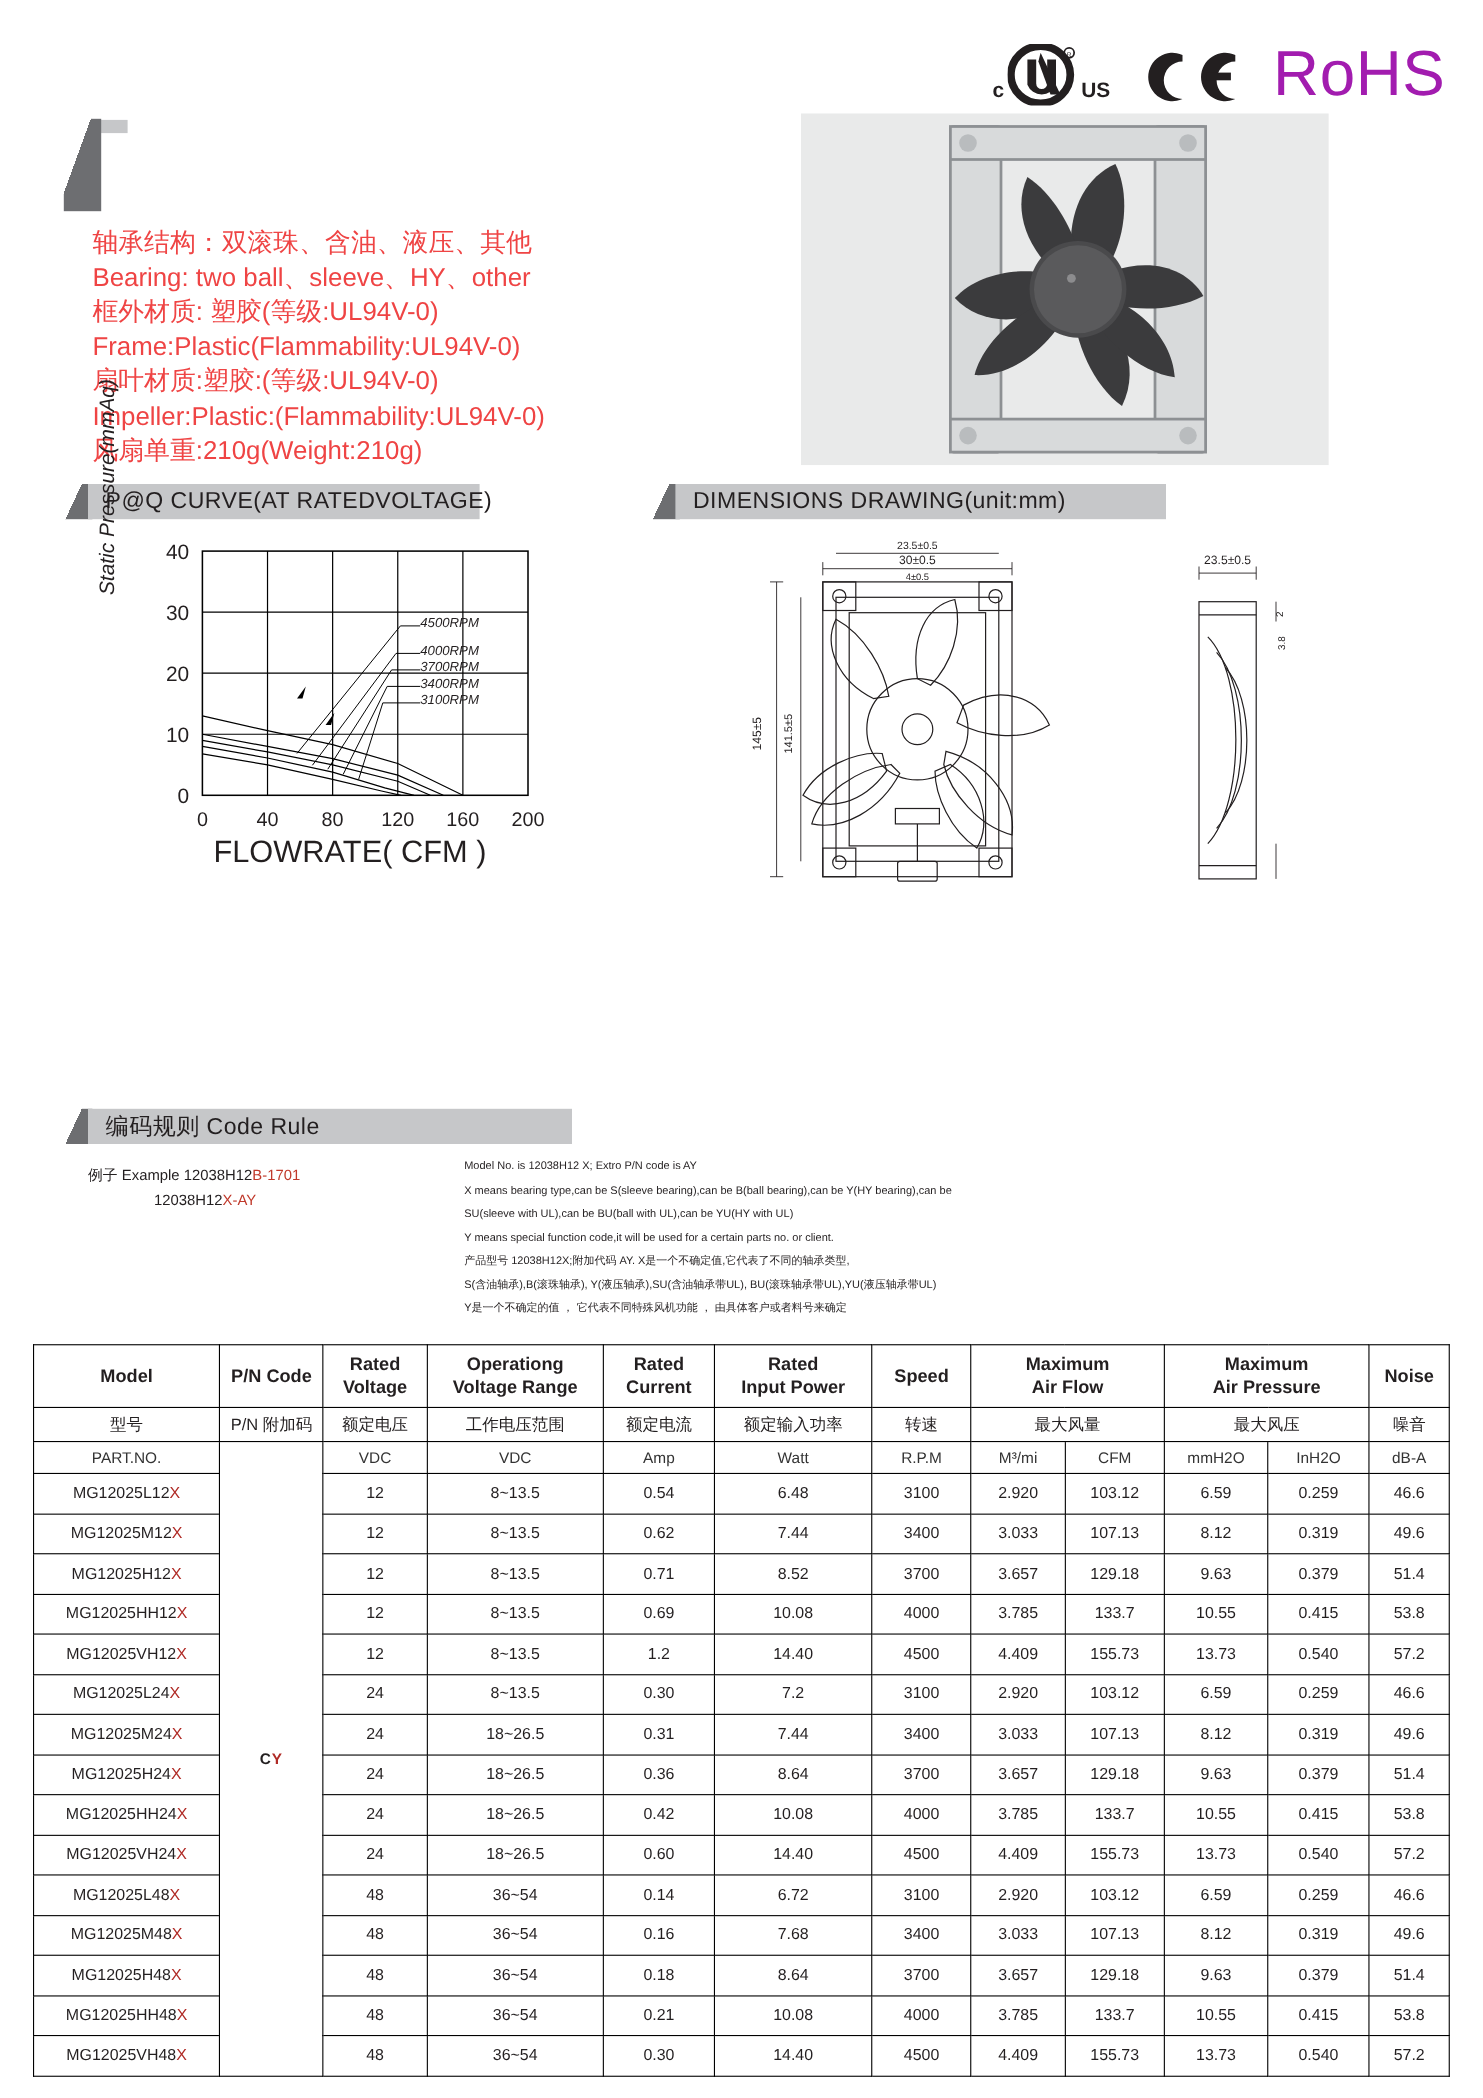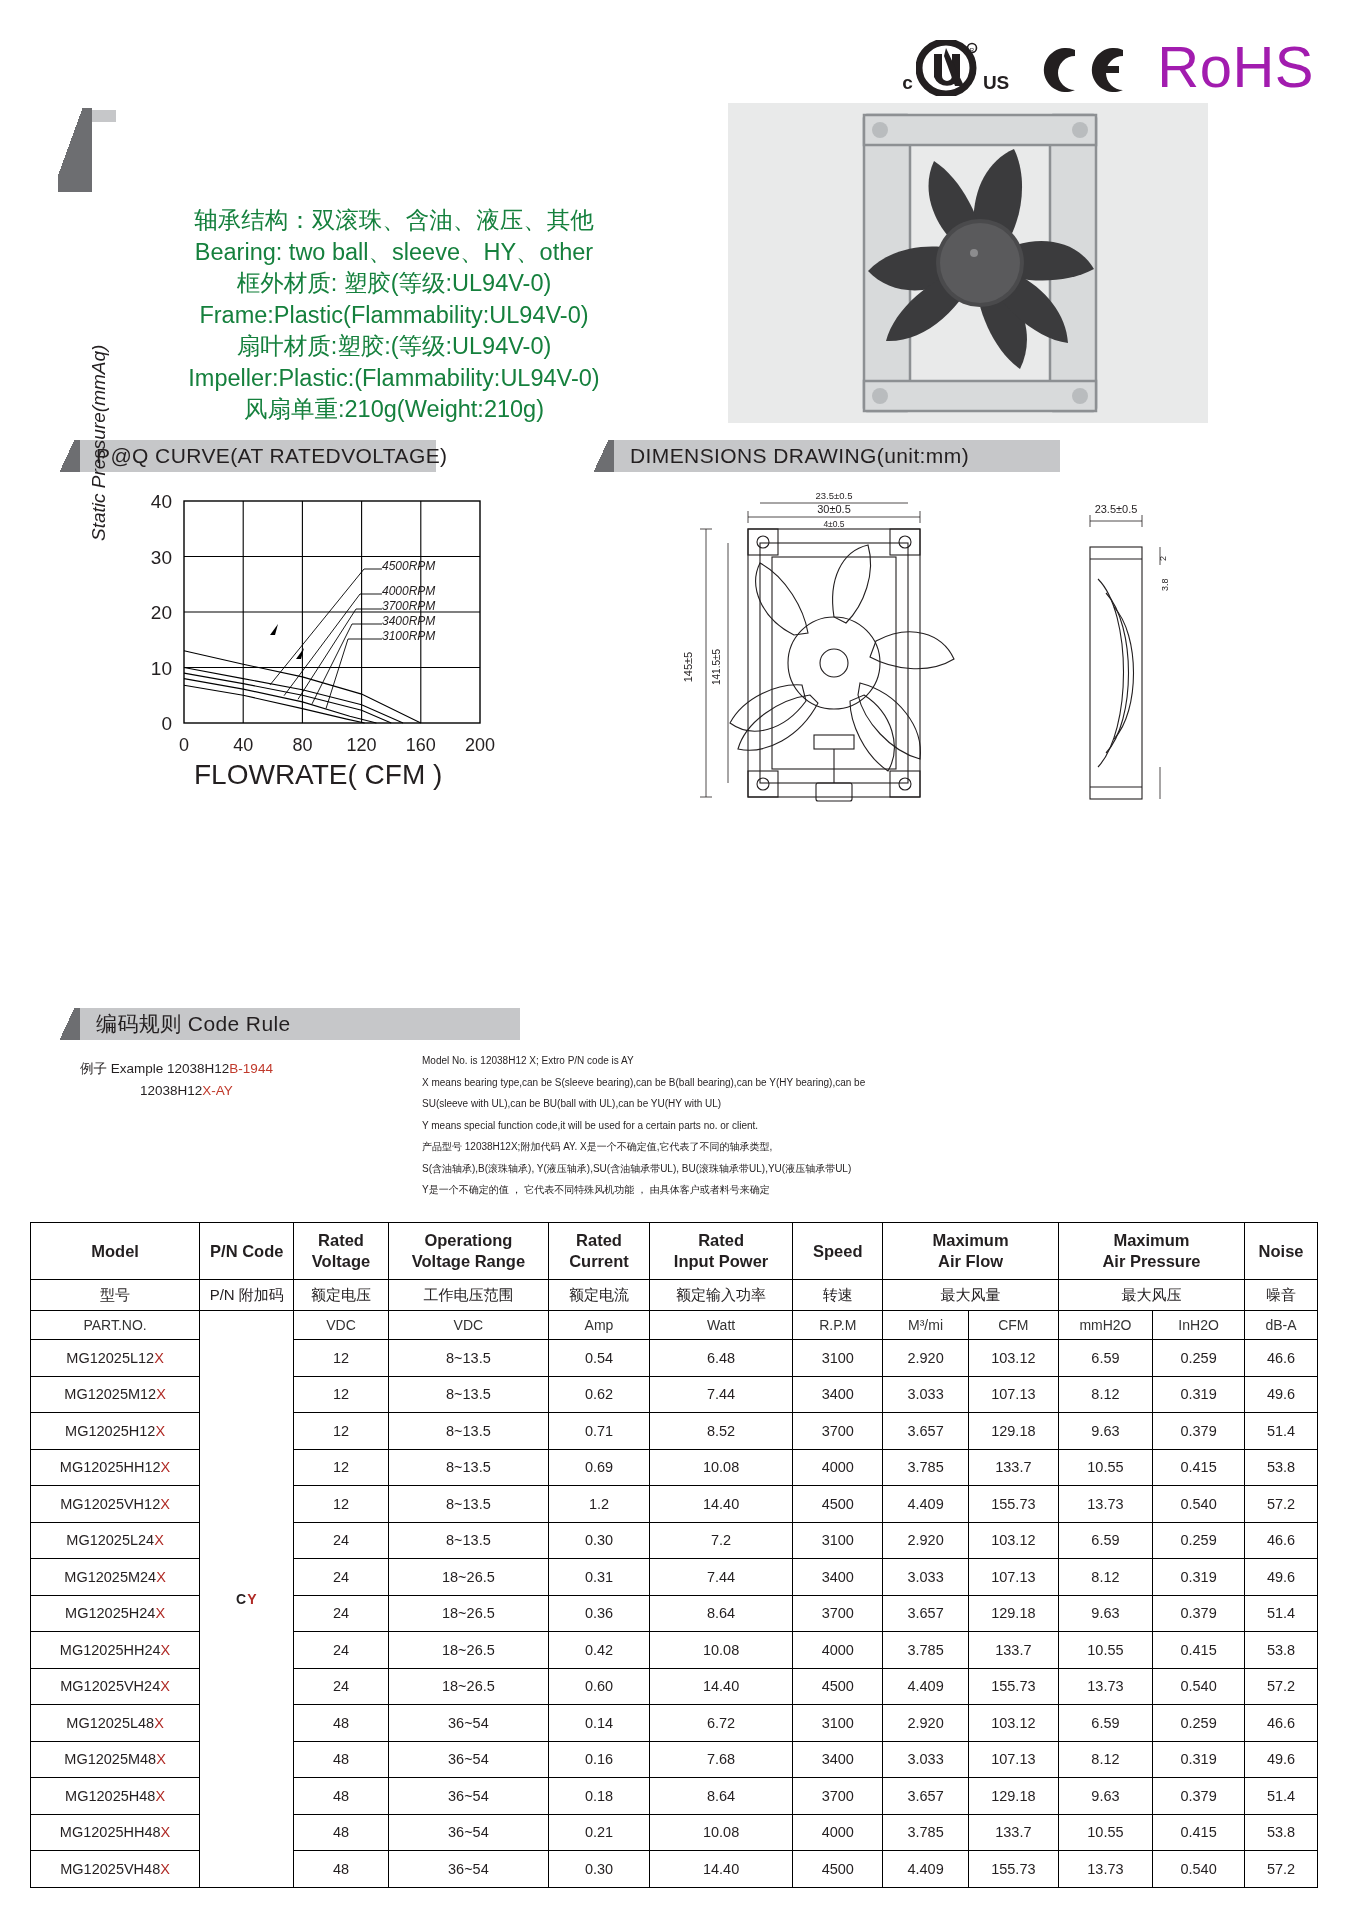--- a/index.html
+++ b/index.html
@@ -18,21 +18,21 @@
 
   
   .title-wrap{position:absolute;left:58px;top:108px;width:420px;}
   .flag{position:absolute;left:0;top:0;width:34px;height:84px;
         background:linear-gradient(110deg,#fff 0 38%,#6d6e71 38% 100%);}
   .title-band{margin-left:30px;background:#c6c7c9;padding:4px 14px 8px 14px;display:inline-block;}
   .title-band div{font-size:31px;font-weight:700;letter-spacing:.3px;color:#231f20;line-height:1.18;white-space:nowrap;}
 
   
   .specs{position:absolute;left:84px;top:205px;width:620px;}
-  .specs div{font-size:23.5px;line-height:31.5px;color:#15803d;white-space:nowrap;text-align:center;}
+  .specs div{font-size:23.5px;line-height:31.5px;color:#ef4444;white-space:nowrap;}
 
   
   .fanphoto{position:absolute;left:728px;top:103px;width:480px;height:320px;}
 
   
   .sect{position:absolute;height:32px;}
   .sect .sflag{position:absolute;left:0;top:0;width:26px;height:32px;
        background:linear-gradient(115deg,#fff 0 40%,#6d6e71 40% 100%);}
   .sect .sband{position:absolute;left:22px;top:0;height:32px;background:#c6c7c9;
        display:flex;align-items:center;padding-left:16px;box-sizing:border-box;}
@@ -284,21 +284,21 @@
   <div class="sect" style="left:58px;top:1008px;width:462px;">
     <div class="sflag"></div>
     <div class="sband" style="width:440px;">
       <span>编码规则 Code Rule</span>
     </div>
   </div>
 
   <div class="cr-left">
     <div class="ex">
       <span>例子  Example</span>
-      <span>12038H12</span><span class="red">B-1944</span>
+      <span>12038H12</span><span class="red">B-1701</span>
     </div>
     <div class="ex ex2">
       <span>12038H12</span><span class="red">X-AY</span>
     </div>
   </div>
   <div class="cr-right">
     <div>Model No. is 12038H12 X; Extro P/N code  is  AY</div>
     <div>X means bearing type,can be S(sleeve bearing),can be B(ball bearing),can be Y(HY bearing),can be</div>
     <div>SU(sleeve with UL),can be BU(ball with UL),can be YU(HY with UL)</div>
     <div>Y means special function code,it will be used for a certain parts no. or client.</div>

